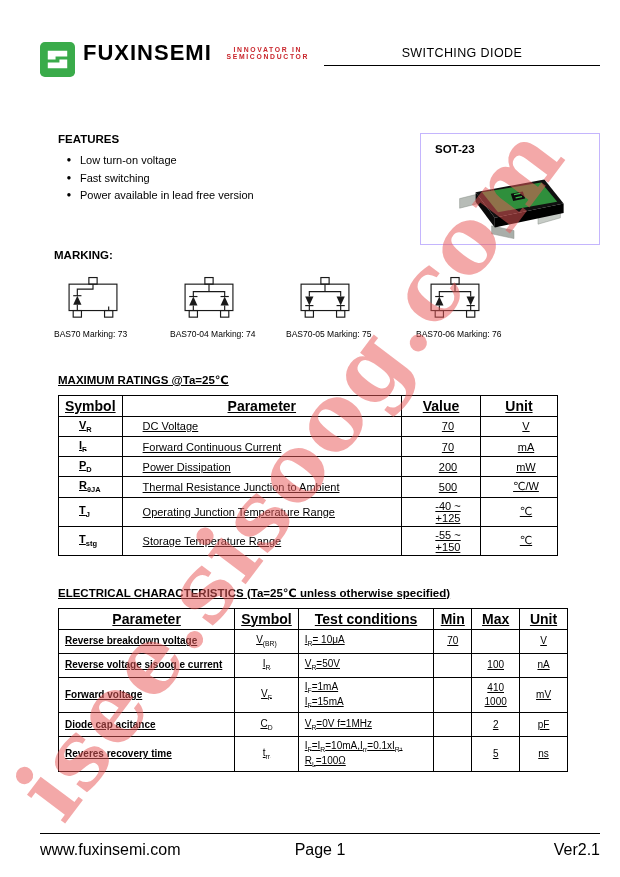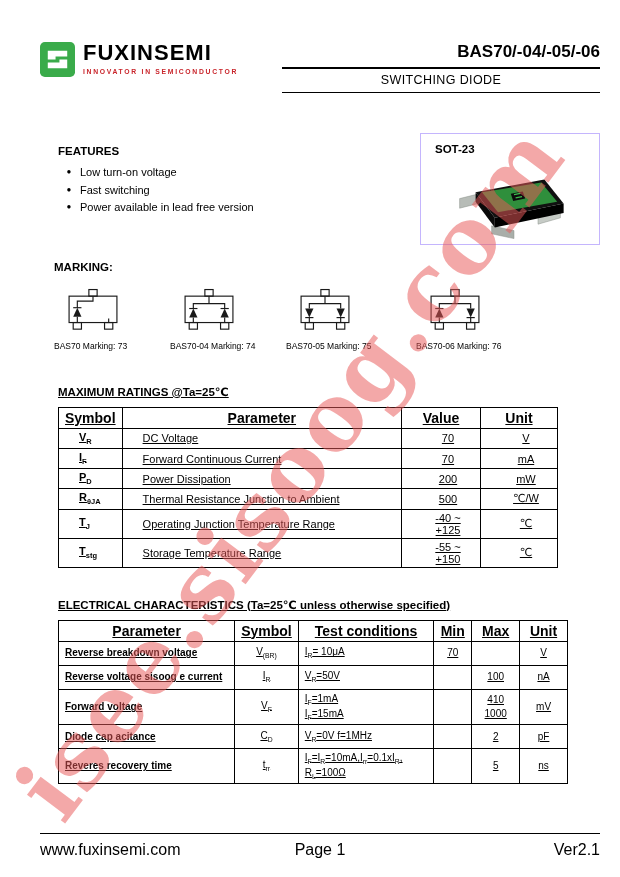--- a/index.html
+++ b/index.html
@@ -5,21 +5,21 @@
   * { margin:0; padding:0; box-sizing:border-box; }
   html,body { background:#fff; }
   .page {
     position:relative; width:620px; height:877px; margin:0 auto;
     background:#fff; color:#000; overflow:hidden;
     font-family:"Liberation Sans","DejaVu Sans",sans-serif;
   }
   
   .header { display:flex; justify-content:space-between; align-items:flex-start; padding:42px 20px 0 40px; }
   .logo-block { display:flex; align-items:flex-start; gap:8px; }
-  .logo-text { display:flex; flex-direction:column; }
+  .logo-text { display:flex; flex-direction:row;text-align:center; }
   .brand { font-size:22px; font-weight:bold; letter-spacing:1px; line-height:1; }
   .tagline { margin-top:4px; font-size:6.8px; font-weight:bold; letter-spacing:1.7px; color:#c9252b; }
   .title-block { width:318px; }
   .part-number { font-size:17px; font-weight:bold; text-align:right; padding-bottom:5px; border-bottom:2.5px solid #000; }
   .subtitle { font-size:12.5px; text-align:center; padding:4px 0 5px; border-bottom:1.5px solid #000; letter-spacing:0.4px; }
   
   .features { margin:52px 0 0 58px; width:320px; }
   .section-title { font-size:11.5px; font-weight:bold; }
   .feature-list { margin-top:7px; }
   .feature-item { display:flex; font-size:11px; line-height:1.6; }
@@ -85,21 +85,20 @@
           <path d="M8 9 h20 v6 h-12 v3 h-8 z" fill="#ffffff"></path>
           <path d="M28 27 h-20 v-6 h12 v-3 h8 z" fill="#ffffff"></path>
         </svg>
       </span>
       <span class="logo-text">
         <span class="brand">FUXINSEMI</span>
         <span class="tagline">INNOVATOR IN SEMICONDUCTOR</span>
       </span>
     </div>
     <div class="title-block">
-      <div class="part-number">BAS70/-04/-05/-06</div>
       <div class="subtitle">SWITCHING DIODE</div>
     </div>
   </div>
 
   <div class="features">
     <div class="section-title">FEATURES</div>
     <div class="feature-list">
       <div class="feature-item">
         <span class="bullet">●</span>
         <span>Low turn-on voltage</span>

